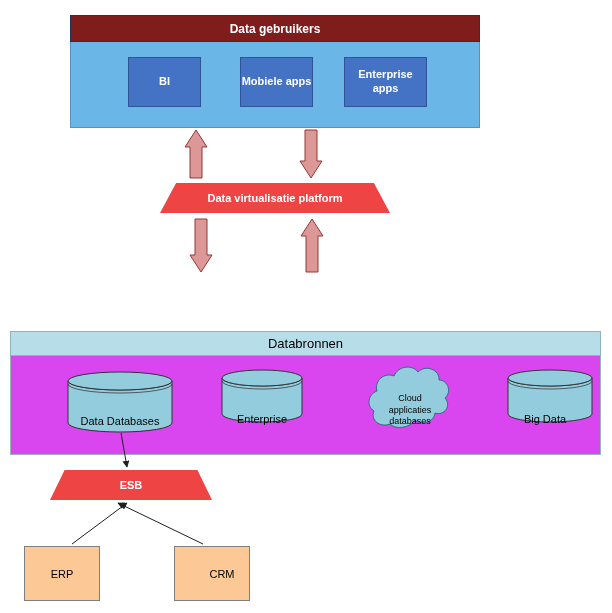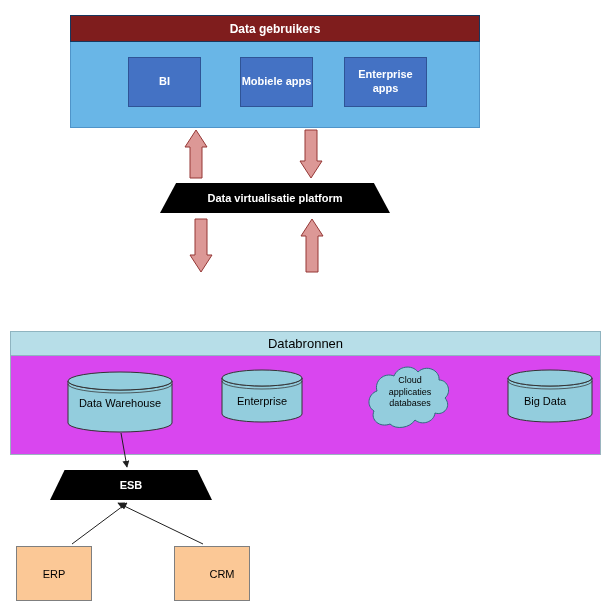--- a/index.html
+++ b/index.html
@@ -25,21 +25,21 @@
     background:#4472C4; border:1px solid #2F5496; box-sizing:border-box;
     color:#ffffff; font-weight:bold; font-size:11px; text-align:center;
     display:flex; align-items:center; justify-content:center; line-height:1.25;
   }
   .dg-box.bi { left:57px; width:73px; }
   .dg-box.mobiele { left:169px; width:73px; }
   .dg-box.enterprise { left:273px; width:83px; }
 
   
   .trap-green {
-    background:#000000; color:#ffffff; font-weight:bold; font-size:11px;
+    background:#ef4444; color:#ffffff; font-weight:bold; font-size:11px;
     display:flex; align-items:center; justify-content:center; z-index:1;
     clip-path:polygon(7% 0%, 93% 0%, 100% 100%, 0% 100%);
   }
   .platform { left:160px; top:183px; width:230px; height:30px; }
   .esb { left:50px; top:470px; width:162px; height:30px; clip-path:polygon(9% 0%, 91% 0%, 100% 100%, 0% 100%); }
 
   
   .apis {
     left:95px; top:286px; width:360px; height:38px;
     background:#FAC090; color:#000000; font-size:12px;
@@ -54,35 +54,35 @@
   }
   .db-header {
     position:absolute; left:-1px; top:-1px; width:591px; height:25px;
     background:#B7DEE8; border:1px solid #8fb4c0; box-sizing:border-box;
     color:#000000; font-size:13px;
     display:flex; align-items:center; justify-content:center;
   }
 
   
   .src-label {
-    z-index:3; text-align:center; color:#000000; font-size:11px; line-height:1.35;
+    z-index:3; text-align:center; color:#000000; font-size:11px; line-height:1.35;margin-top:18px;
   }
   .dw-label { left:74px; top:396px; width:92px; }
   .databases-label { left:222px; top:394px; width:80px; }
   .cloud-label { left:382px; top:375px; width:56px; font-size:9px; line-height:1.3; }
   .bigdata-label { left:508px; top:394px; width:74px;text-align:center; }
 
   
   .sys-box {
     top:546px; width:76px; height:55px;
     background:#FBC896; border:1px solid #7f7f7f; box-sizing:border-box;
     color:#000000; font-size:11px; z-index:1;
     display:flex; align-items:center; justify-content:center;
   }
-  .erp { left:16px; }
+  .erp { left:24px; }
   .crm { left:174px;padding-left:20px; }
 
   
   .overlay { left:0; top:0; width:612px; height:613px; z-index:2; pointer-events:none; }
 </style>
 </head>
 <body>
 
 <div class="canvas">
 
@@ -160,18 +160,18 @@
       <path d="M 508 381 A 42 8 0 0 0 592 381" fill="none" stroke="#333333" stroke-width="0.75"></path>
     </g>
 
     <line x1="121" y1="433" x2="127" y2="467" stroke="#202020" stroke-width="1" marker-end="url(#arr)"></line>
 
     <line x1="72" y1="544" x2="127" y2="503" stroke="#202020" stroke-width="1" marker-end="url(#arr)"></line>
 
     <line x1="203" y1="544" x2="118" y2="503" stroke="#202020" stroke-width="1" marker-end="url(#arr)"></line>
   </svg>
 
-  <div class="abs src-label dw-label">Data Warehouse</div>
+  <div class="abs src-label dw-label">Data Databases</div>
   <div class="abs src-label databases-label">Enterprise</div>
   <div class="abs src-label cloud-label">Cloud applicaties databases</div>
   <div class="abs src-label bigdata-label">Big Data</div>
 
 </div>
 
 </body></html>

